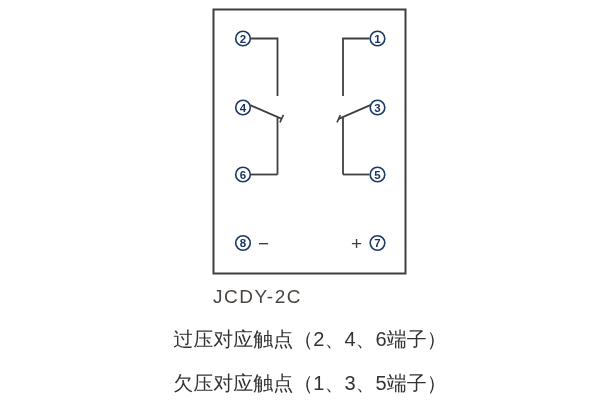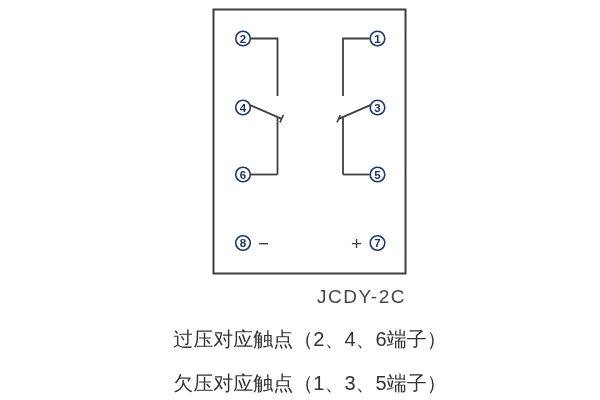--- a/index.html
+++ b/index.html
@@ -10,21 +10,21 @@
     background: #ffffff;
     overflow: hidden;
     font-family: "Liberation Sans", "DejaVu Sans", sans-serif;
   }
   .stage svg { position: absolute; left: 0; top: 0; }
   .model-title {
     position: absolute;
     left: 213px;
     top: 286px;
     width: 193px;
-    text-align: right;
+    text-align: left;
     font-size: 19px;
     letter-spacing: 1.5px;
     color: #4a4541;
   }
   .caption {
     position: absolute;
     left: 0;
     width: 620px;
     text-align: center;
     font-size: 20px;

